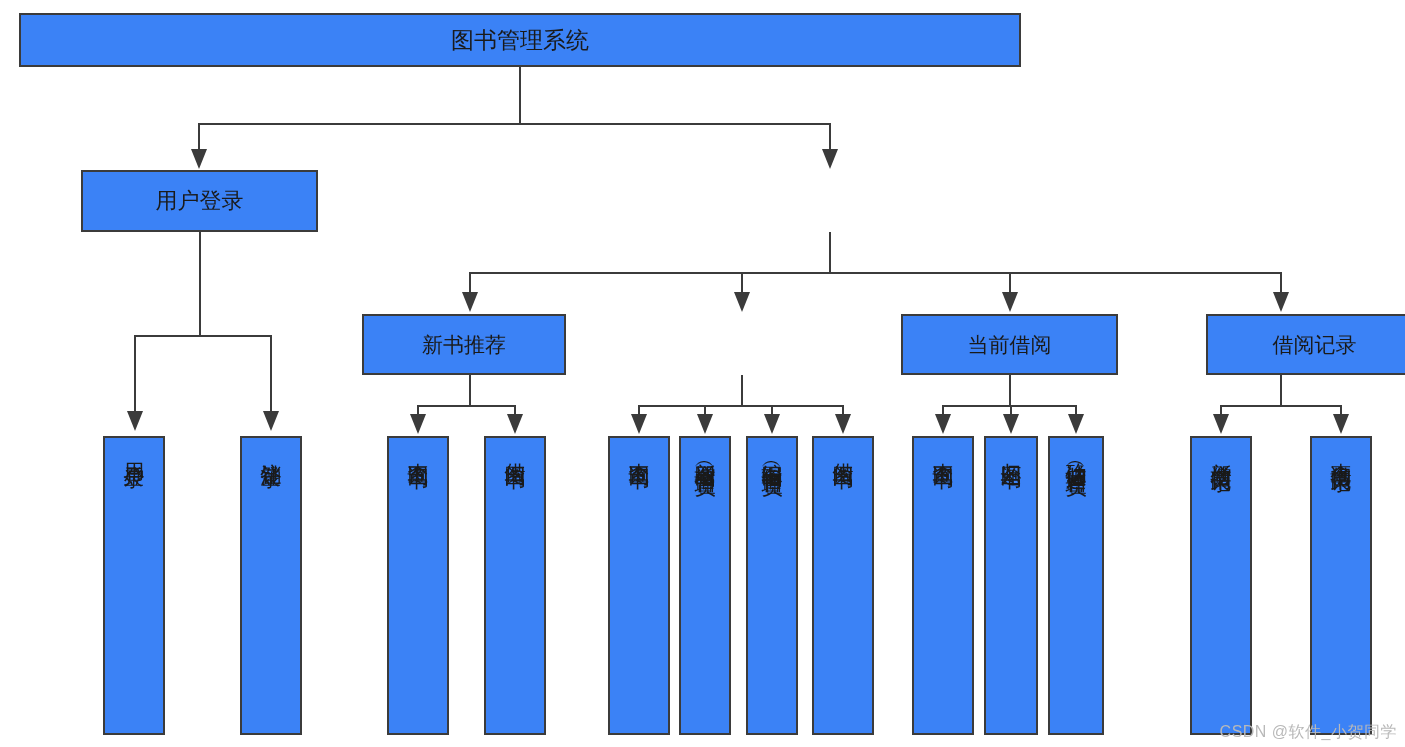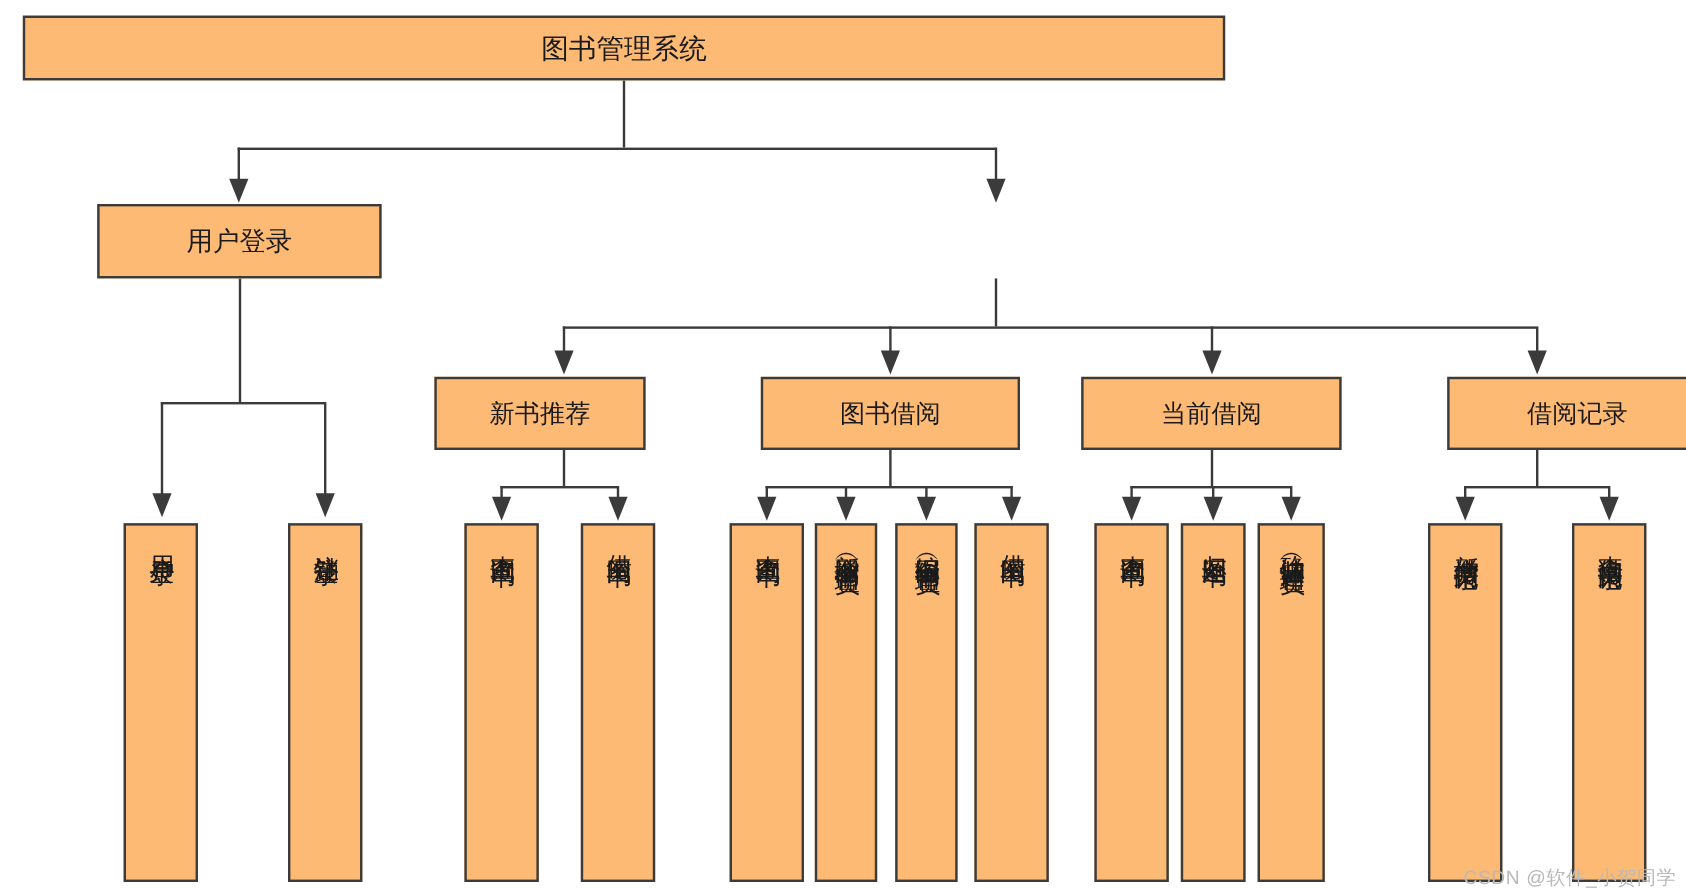--- a/index.html
+++ b/index.html
@@ -14,21 +14,21 @@
     position: relative;
     width: 1405px;
     height: 747px;
     background: #ffffff;
     overflow: hidden;
   }
   
   .node {
     position: absolute;
     box-sizing: border-box;
-    background: #fdba74;
+    background: #3b82f6;
     border: 2.5px solid #3b3b3b;
     display: flex;
     align-items: center;
     justify-content: center;
     color: #1a1a1a;
     z-index: 3;
   }
   .node.root {
     font-size: 23px;
   }
@@ -154,25 +154,22 @@
   <div class="arrow" style="left:1333px; top:414px;"></div>
 
   <div class="node root" style="left:19px; top:13px; width:1002px; height:54px;">
     <span>图书管理系统</span>
   </div>
 
   <div class="node lvl1" style="left:81px; top:170px; width:237px; height:62px;">
     <span>用户登录</span>
   </div>
 
-  <div class="node lvl2" style="left:362px; top:314px; width:176px; height:61px;">
+  <div class="node lvl2" style="left:362px; top:314px; width:204px; height:61px;">
     <span>新书推荐</span>
-  </div>
-  <div class="node lvl2" style="left:634px; top:314px; width:216px; height:61px;">
-    <span>图书借阅</span>
   </div>
   <div class="node lvl2" style="left:901px; top:314px; width:217px; height:61px;">
     <span>当前借阅</span>
   </div>
   <div class="node lvl2" style="left:1172px; top:314px; width:217px; height:61px;margin-left:34px;">
     <span>借阅记录</span>
   </div>
 
   <div class="node leaf" style="left:103px; top:436px; width:62px; height:299px;">
     <span class="vtext">用户登录</span>

